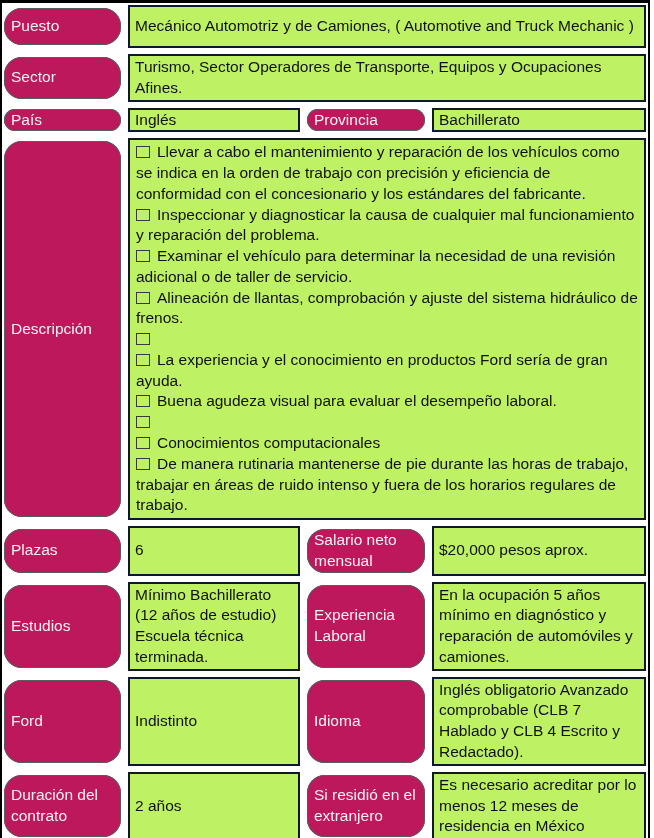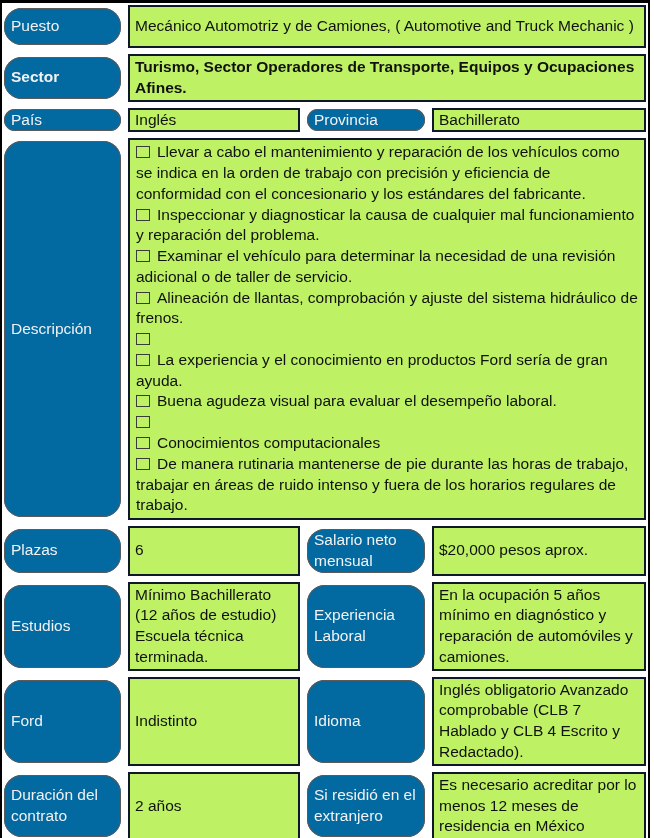--- a/index.html
+++ b/index.html
@@ -4,26 +4,26 @@
 <style>
   html,body{margin:0;padding:0;background:#fff;}
   body{width:654px;font-family:"Liberation Sans","DejaVu Sans",sans-serif;
        font-size:15.5px;line-height:1.34;color:#111;}
   .page{box-sizing:border-box;width:650px;margin:0;
         border:2px solid #000;border-top-width:3px;border-bottom:none;
         padding:2px 2px 10px 2px;background:#fff;}
   .rows{display:flex;flex-direction:column;gap:6px;}
   .row{display:grid;grid-template-columns:117px 172px 118px 1fr;column-gap:7px;}
   .cell{box-sizing:border-box;min-width:0;}
-  .label{background:#0369a1;color:#f2f2f2;display:flex;align-items:center;
+  .label{background:#be185d;color:#f2f2f2;display:flex;align-items:center;
          padding:1px 7px;margin:3px 0;box-shadow:inset 0 0 0 1px #5a5a5a;border-radius:18px;}
   .value{background:#bef264;border:2px solid #0f172a;padding:1px 5px;
          display:flex;align-items:center;}
   .span3{grid-column:2 / 5;}
-  .r1{min-height:43px;} .r2{min-height:40px;font-weight:bold;}
+  .r1{min-height:43px;} .r2{min-height:40px;}
   .r3{min-height:22px;} .r3 .label{margin:1px 0;padding:0 7px;}
   .r3 .value{padding:0 5px;}
   .r4{min-height:375px;} .r5{min-height:41px;} .r6{min-height:77px;}
   .r7{min-height:79px;} .r8{min-height:55px;}
   .desc{display:block;padding:2px 6px;}
   .bullet-box{display:inline-block;width:12px;height:10px;
               border:1.6px solid #3a3a3a;margin-right:7px;vertical-align:-1px;}
 </style>
 </head>
 <body>

